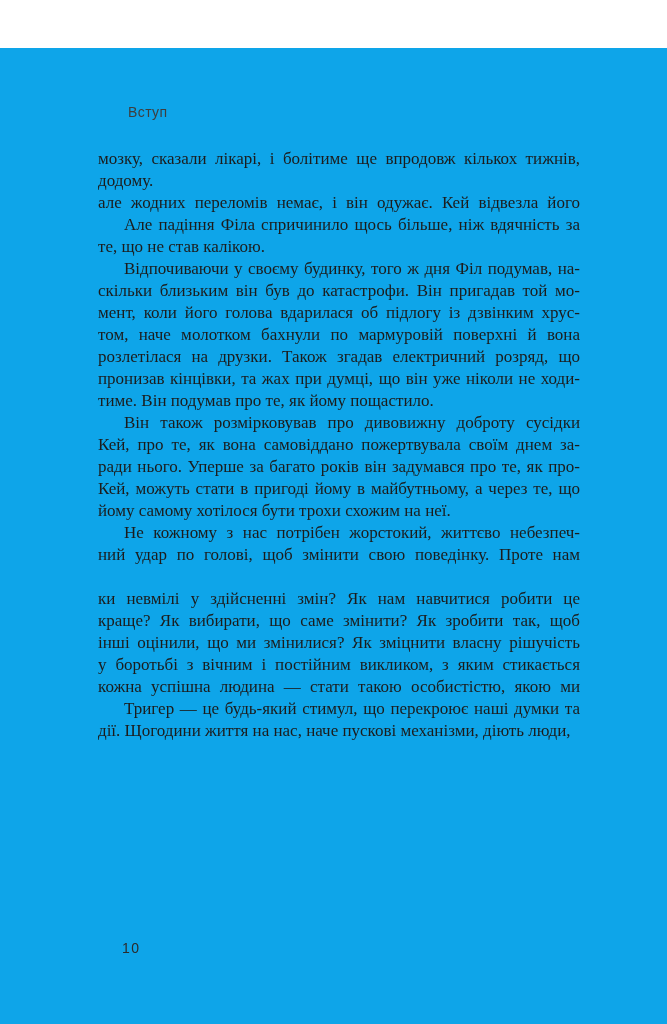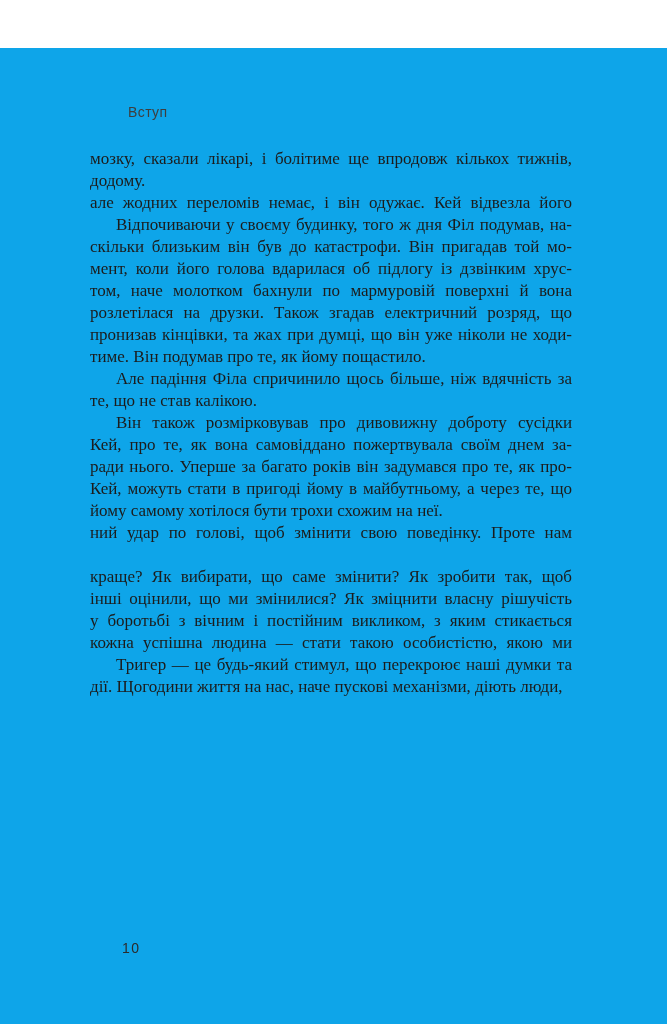--- a/index.html
+++ b/index.html
@@ -21,21 +21,21 @@
     left: 128px;
     top: 56px;
     font-family: "Liberation Sans", sans-serif;
     font-size: 14px;
     line-height: 16px;
     color: #3e3e3e;
     letter-spacing: 0.4px;
   }
   .text-block {
     position: absolute;
-    left: 90px;
+    left: 98px;
     top: 100px;
     width: 482px;
     color: #1c1c1c;
     font-size: 17px;
     line-height: 22px;
   }
   .para { margin: 0; }
   .para.section-break { margin-top: 22px; }
   .line {
     height: 22px;
@@ -61,43 +61,45 @@
 <div class="page">
   <div class="running-head">Вступ</div>
 
   <div class="text-block">
       <div class="para">
         <div class="line">мозку, сказали лікарі, і болітиме ще впродовж кількох тижнів,</div>
         <div class="line last">додому.</div>
         <div class="line">але жодних переломів немає, і він одужає. Кей відвезла його</div>
       </div>
       <div class="para">
+        <div class="line indent">Але падіння Філа спричинило щось більше, ніж вдячність за</div>
+        <div class="line last">те, що не став калікою.</div>
+      </div>
+      <div class="para">
         <div class="line indent">Відпочиваючи у своєму будинку, того ж дня Філ подумав, на-</div>
         <div class="line">скільки близьким він був до катастрофи. Він пригадав той мо-</div>
         <div class="line">мент, коли його голова вдарилася об підлогу із дзвінким хрус-</div>
         <div class="line">том, наче молотком бахнули по мармуровій поверхні й вона</div>
         <div class="line">розлетілася на друзки. Також згадав електричний розряд, що</div>
         <div class="line">пронизав кінцівки, та жах при думці, що він уже ніколи не ходи-</div>
         <div class="line last">тиме. Він подумав про те, як йому пощастило.</div>
       </div>
       <div class="para">
-        <div class="line indent">Але падіння Філа спричинило щось більше, ніж вдячність за</div>
-        <div class="line last">те, що не став калікою.</div>
-      </div>
-      <div class="para">
         <div class="line indent">Він також розмірковував про дивовижну доброту сусідки</div>
         <div class="line">Кей, про те, як вона самовіддано пожертвувала своїм днем за-</div>
         <div class="line">ради нього. Уперше за багато років він задумався про те, як про-</div>
         <div class="line">Кей, можуть стати в пригоді йому в майбутньому, а через те, що</div>
         <div class="line last">йому самому хотілося бути трохи схожим на неї.</div>
       </div>
       <div class="para">
+        <div class="line indent">Не кожному з нас потрібен жорстокий, життєво небезпеч-</div>
         <div class="line">ний удар по голові, щоб змінити свою поведінку. Проте нам</div>
       </div>
       <div class="para section-break">
+        <div class="line">ки невмілі у здійсненні змін? Як нам навчитися робити це</div>
         <div class="line">краще? Як вибирати, що саме змінити? Як зробити так, щоб</div>
         <div class="line">інші оцінили, що ми змінилися? Як зміцнити власну рішучість</div>
         <div class="line">у боротьбі з вічним і постійним викликом, з яким стикається</div>
         <div class="line">кожна успішна людина — стати такою особистістю, якою ми</div>
       </div>
       <div class="para">
         <div class="line indent">Тригер — це будь-який стимул, що перекроює наші думки та</div>
         <div class="line last">дії. Щогодини життя на нас, наче пускові механізми, діють люди,</div>
       </div>
     </div>

